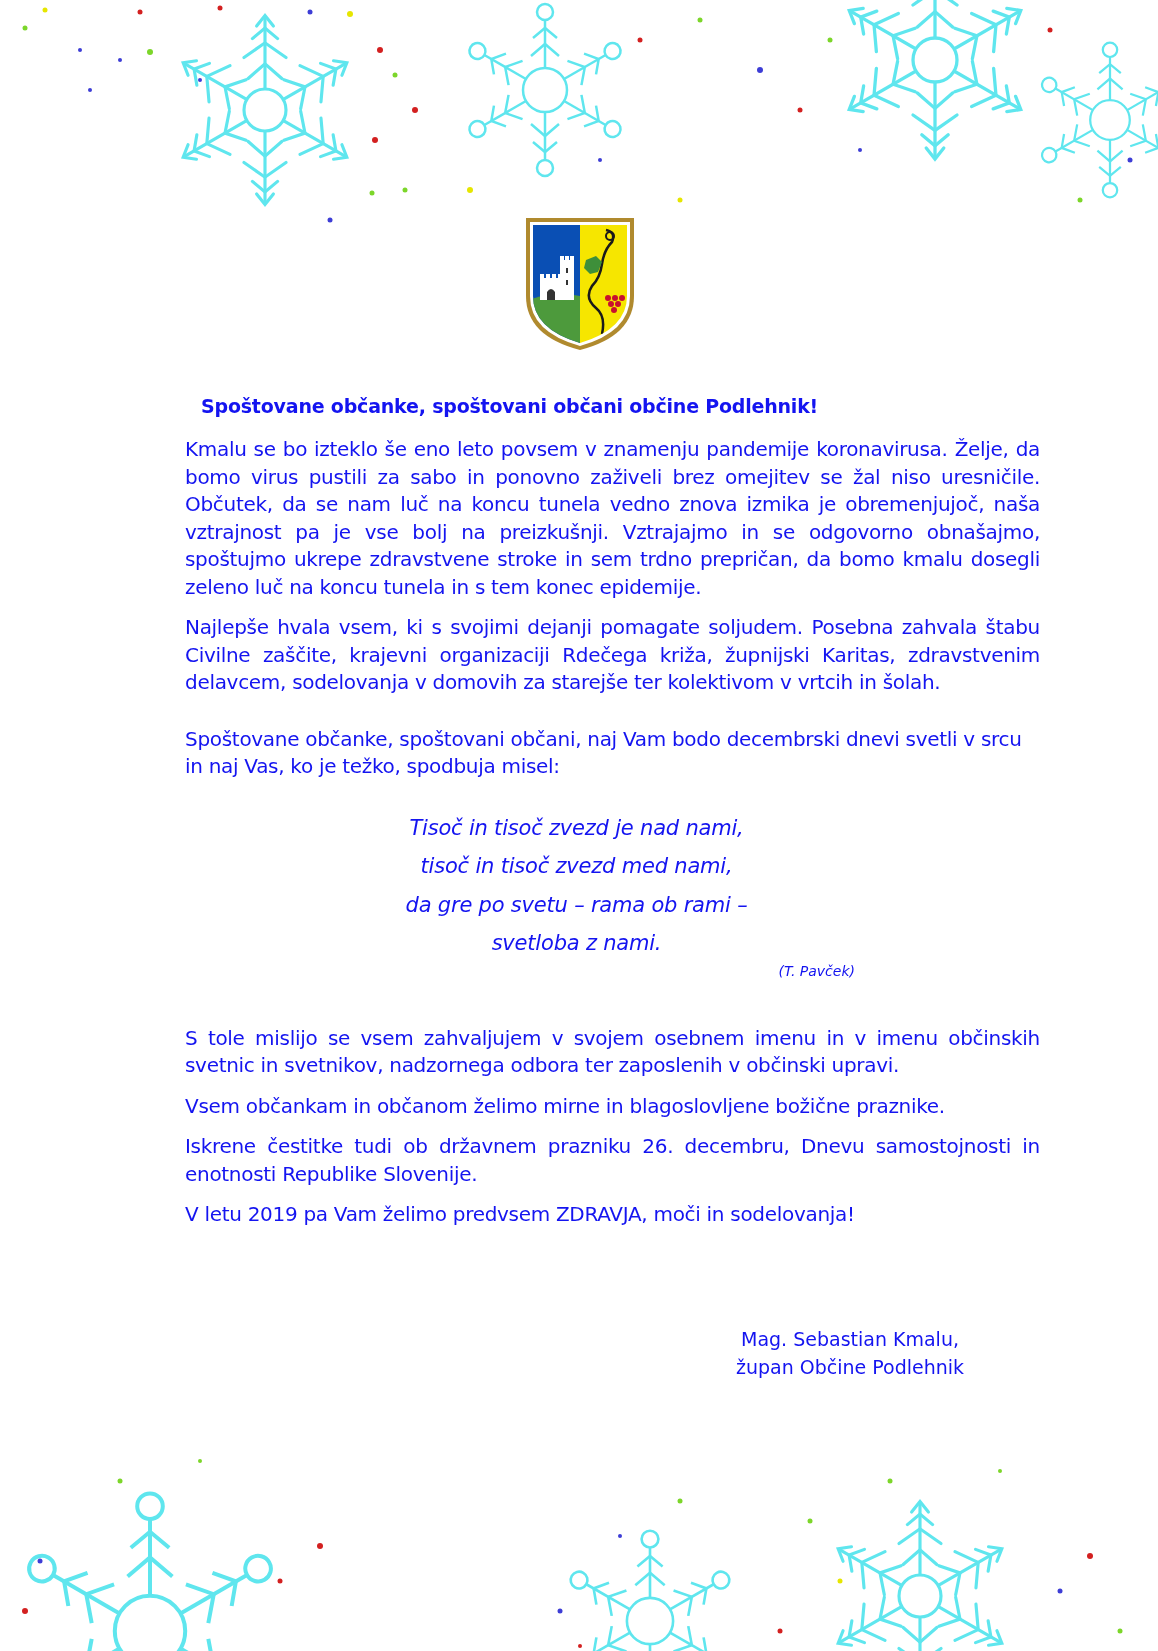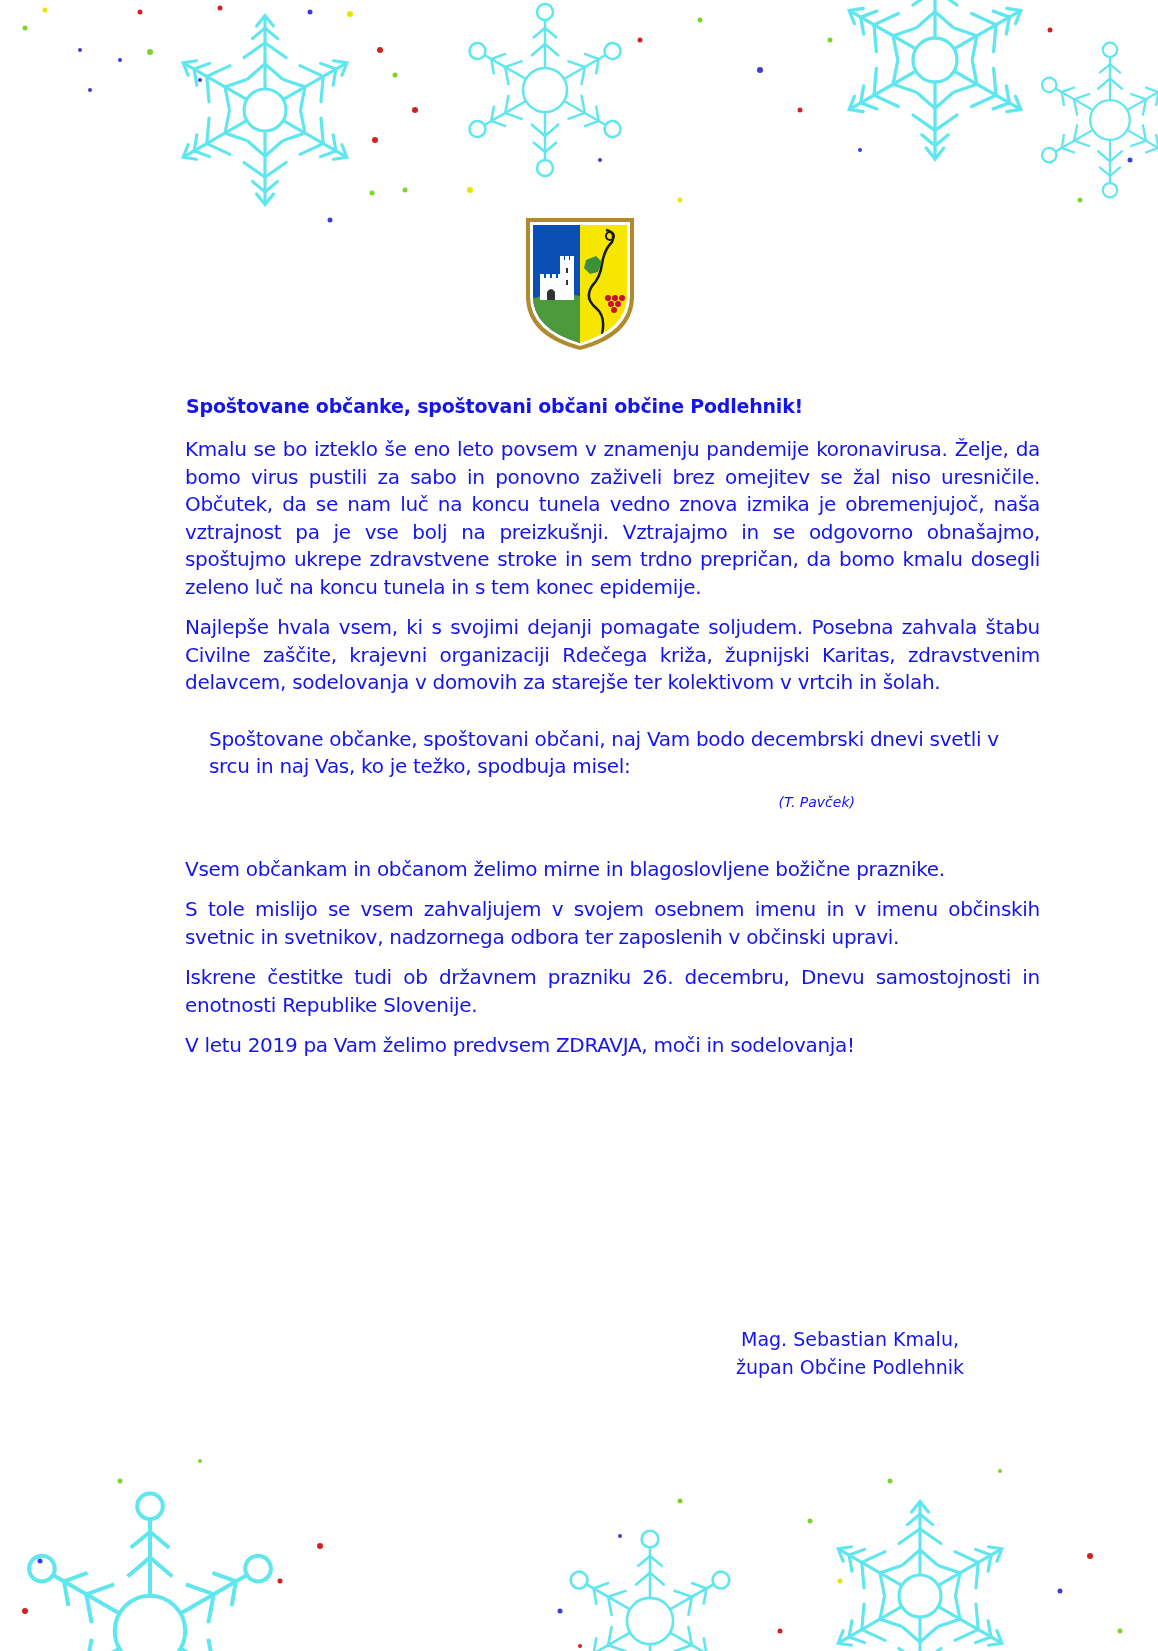--- a/index.html
+++ b/index.html
@@ -3,23 +3,23 @@
 <meta charset="utf-8">
 <style>
   html, body { margin:0; padding:0; background:#ffffff; }
   body { width:1158px; height:1651px; position:relative; overflow:hidden;
          font-family:"DejaVu Sans", sans-serif; color:#1414f0; }
   .deco { position:absolute; left:0; width:1158px; pointer-events:none; }
   .deco-top { top:0; height:245px; }
   .deco-bottom { bottom:0; height:230px; }
   .crest { position:absolute; left:524px; top:216px; width:112px; height:136px; }
   .letter { position:absolute; left:185px; top:395px; width:855px; }
-  .greeting { font-weight:bold; font-size:19px; margin:0 0 19px 1px; letter-spacing:-0.2px; }
+  .greeting { font-weight:bold; font-size:19px; margin:0 0 19px 16px; letter-spacing:-0.2px; }
   .para { font-size:20px; line-height:27.5px; margin:0 0 13px 0; text-align:justify; letter-spacing:-0.3px; }
-  .para.left { text-align:left;margin-left:24px; }
+  .para.left { text-align:left; }
   .gap { height:16px; }
   .poem { text-align:center; font-style:italic; font-size:21px; line-height:38.5px; margin:28px 0 0 0; padding-right:72px; letter-spacing:-0.2px; }
   .poem-author { text-align:right; font-style:italic; font-size:14px; margin:0 0 30px 0; padding-right:185px; }
   .signature { position:absolute; left:700px; top:1325px; width:300px; text-align:center; font-size:19px; line-height:28px; }
 </style>
 </head>
 <body>
 
 <svg class="deco deco-top" viewBox="0 0 1158 245" xmlns="http://www.w3.org/2000/svg">
   <defs>
@@ -130,25 +130,31 @@
   </g>
 </svg>
 
 <div class="letter">
   <p class="greeting">Spoštovane občanke, spoštovani občani občine Podlehnik!</p>
   <p class="para">Kmalu se bo izteklo še eno leto povsem v znamenju pandemije koronavirusa. Želje, da bomo virus pustili za sabo in ponovno zaživeli brez omejitev se žal niso uresničile. Občutek, da se nam luč na koncu tunela vedno znova izmika je obremenjujoč, naša vztrajnost pa je vse bolj na preizkušnji. Vztrajajmo in se odgovorno obnašajmo, spoštujmo ukrepe zdravstvene stroke in sem trdno prepričan, da bomo kmalu dosegli zeleno luč na koncu tunela in s tem konec epidemije.</p>
   <p class="para">Najlepše hvala vsem, ki s svojimi dejanji pomagate soljudem. Posebna zahvala štabu Civilne zaščite, krajevni organizaciji Rdečega križa, župnijski Karitas, zdravstvenim delavcem, sodelovanja v domovih za starejše ter kolektivom v vrtcih in šolah.</p>
   <div class="gap"></div>
   <p class="para left">Spoštovane občanke, spoštovani občani, naj Vam bodo decembrski dnevi svetli v srcu in naj Vas, ko je težko, spodbuja misel:</p>
 
+  <div class="poem">
+    <div>Tisoč in tisoč zvezd je nad nami,</div>
+    <div>tisoč in tisoč zvezd med nami,</div>
+    <div>da gre po svetu – rama ob rami –</div>
+    <div>svetloba z nami.</div>
+  </div>
   <p class="poem-author">(T. Pavček)</p>
   <div class="gap"></div>
 
+  <p class="para">S tole mislijo se vsem zahvaljujem v svojem osebnem imenu in v imenu občinskih svetnic in svetnikov, nadzornega odbora ter zaposlenih v občinski upravi.</p>
   <p class="para">Vsem občankam in občanom želimo mirne in blagoslovljene božične praznike.</p>
-  <p class="para">S tole mislijo se vsem zahvaljujem v svojem osebnem imenu in v imenu občinskih svetnic in svetnikov, nadzornega odbora ter zaposlenih v občinski upravi.</p>
   <p class="para">Iskrene čestitke tudi ob državnem prazniku 26. decembru, Dnevu samostojnosti in enotnosti Republike Slovenije.</p>
   <p class="para">V letu 2019 pa Vam želimo predvsem ZDRAVJA, moči in sodelovanja!</p>
 </div>
 
 <div class="signature">
   <div>Mag. Sebastian Kmalu,</div>
   <div>župan Občine Podlehnik</div>
 </div>
 
 <svg class="deco deco-bottom" viewBox="0 0 1158 230" xmlns="http://www.w3.org/2000/svg">

